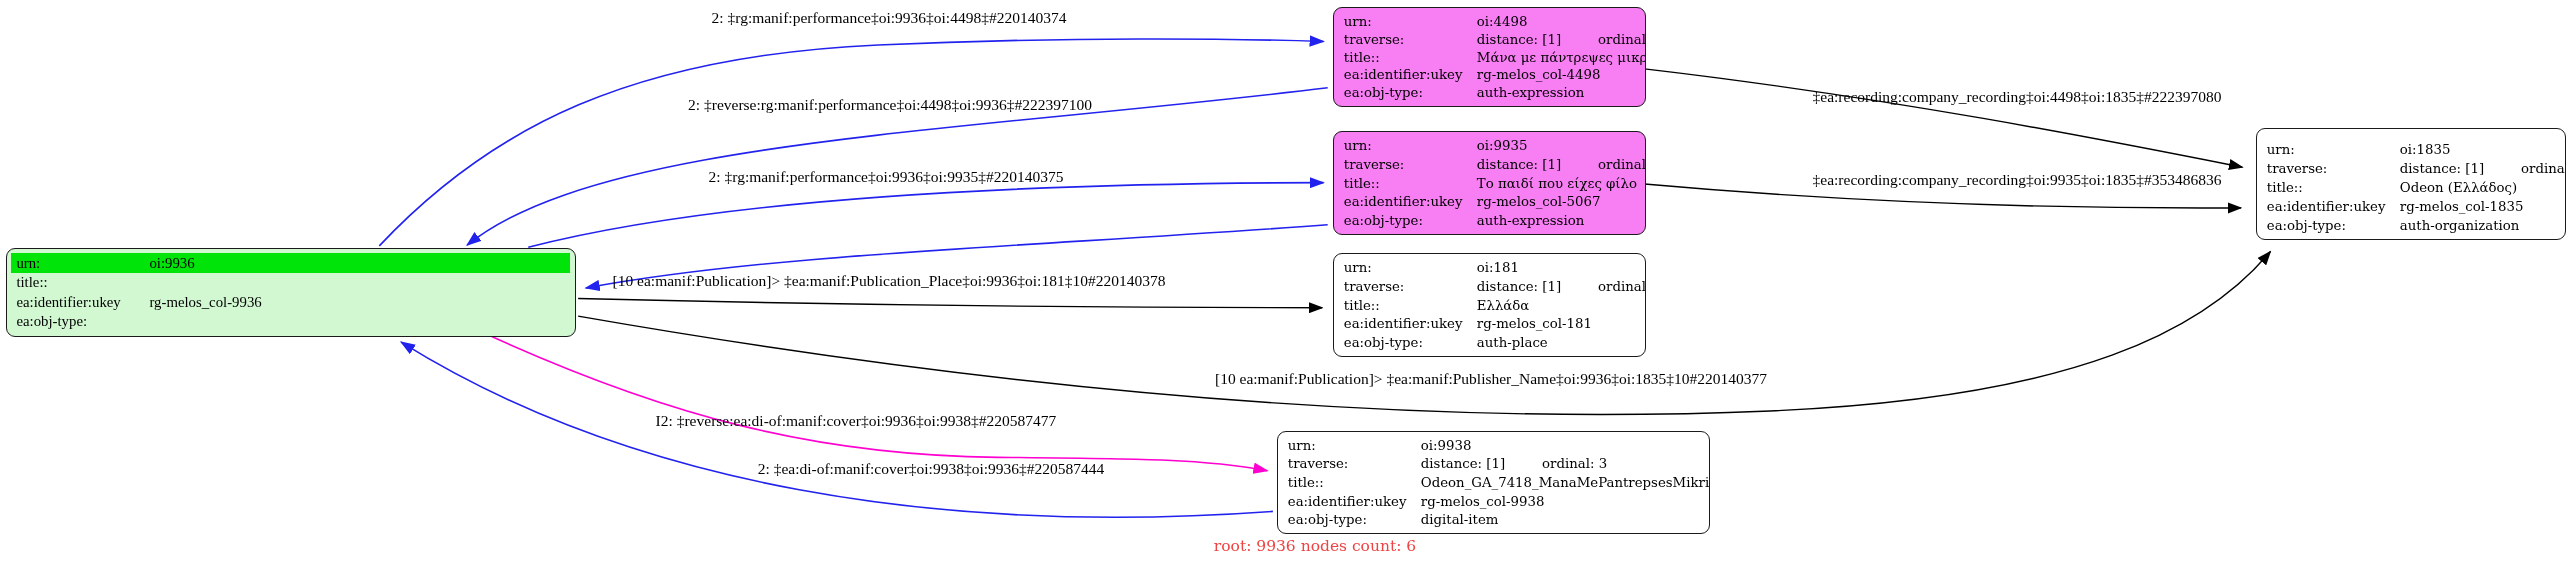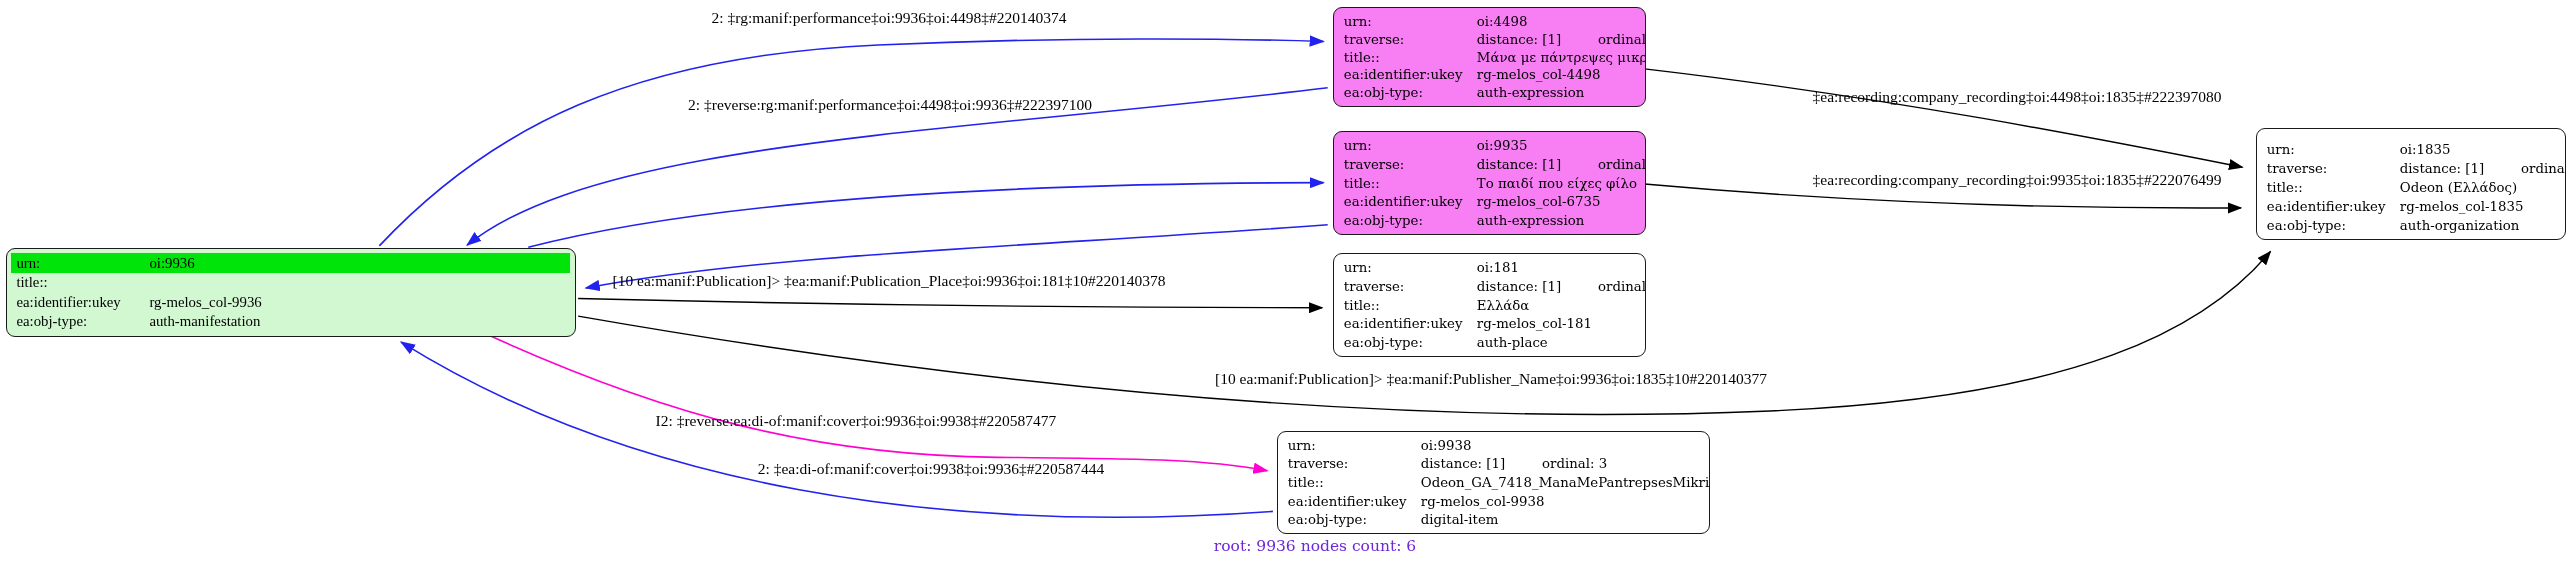--- a/index.html
+++ b/index.html
@@ -18,21 +18,21 @@
   .root{background:#d2f8d2;border-width:1.5px;font-size:14.8px;}
   .root .row{height:19.7px;}
   .root .row.urn-row{background:#00e40a;margin:0 4.9px;padding:0 4.9px;}
   .trav-node{background:#ffffff;font-family:"DejaVu Serif", serif;font-size:13.3px;}
   .expr{background:#f77ef3;}
 
   
   .elabel{position:absolute;transform:translate(-50%,-50%);white-space:nowrap;
           font-size:15.5px;color:#000;}
   .caption{position:absolute;transform:translate(-50%,-50%);white-space:nowrap;
-           font-family:"DejaVu Serif", serif;font-size:15.5px;color:#6d28d9;}
+           font-family:"DejaVu Serif", serif;font-size:15.5px;color:#ef4444;}
 </style>
 </head>
 <body>
 
 <div id="canvas">
 
   <svg class="edges" viewBox="0 0 3667 800">
     <defs>
       <marker id="arr-blue" markerWidth="9.5" markerHeight="7" refX="8.6" refY="3.5" orient="auto">
         <path d="M0,0 L9.5,3.5 L0,7 Z" fill="#2222ee"></path>
@@ -51,42 +51,42 @@
     <path d="M 823,425 C 1200,434 1600,438 1882,438" fill="none" stroke="#000000" stroke-width="2" marker-end="url(#arr-black)"></path>
     <path d="M 823,450 C 1500,568 2050,605 2520,585 C 2960,566 3140,468 3232,358" fill="none" stroke="#000000" stroke-width="2" marker-end="url(#arr-black)"></path>
     <path d="M 700,479 C 950,592 1160,648 1420,651 C 1620,653 1710,653 1804,670" fill="none" stroke="#ff00d0" stroke-width="2.3" marker-end="url(#arr-mag)"></path>
     <path d="M 1812,728 C 1340,762 900,692 571,487" fill="none" stroke="#2222ee" stroke-width="2.3" marker-end="url(#arr-blue)"></path>
     <path d="M 2341,98 C 2700,140 3010,202 3192,238" fill="none" stroke="#000000" stroke-width="2" marker-end="url(#arr-black)"></path>
     <path d="M 2341,262 C 2700,294 3010,297 3190,296" fill="none" stroke="#000000" stroke-width="2" marker-end="url(#arr-black)"></path>
   </svg>
 
   <div class="elabel" style="left:889px;top:18px">2: ‡rg:manif:performance‡oi:9936‡oi:4498‡#220140374</div>
   <div class="elabel" style="left:890px;top:105px">2: ‡reverse:rg:manif:performance‡oi:4498‡oi:9936‡#222397100</div>
+  <div class="elabel" style="left:886px;top:177px">2: ‡rg:manif:performance‡oi:9936‡oi:9935‡#220140375</div>
   <div class="elabel" style="left:889px;top:281px">[10 ea:manif:Publication]&gt; ‡ea:manif:Publication_Place‡oi:9936‡oi:181‡10#220140378</div>
   <div class="elabel" style="left:1491px;top:379px">[10 ea:manif:Publication]&gt; ‡ea:manif:Publisher_Name‡oi:9936‡oi:1835‡10#220140377</div>
   <div class="elabel" style="left:856px;top:421px">I2: ‡reverse:ea:di-of:manif:cover‡oi:9936‡oi:9938‡#220587477</div>
   <div class="elabel" style="left:931px;top:469px">2: ‡ea:di-of:manif:cover‡oi:9938‡oi:9936‡#220587444</div>
   <div class="elabel" style="left:2017px;top:97px">‡ea:recording:company_recording‡oi:4498‡oi:1835‡#222397080</div>
-  <div class="elabel" style="left:2017px;top:180px">‡ea:recording:company_recording‡oi:9935‡oi:1835‡#222076499</div>
+  <div class="elabel" style="left:2017px;top:180px">‡ea:recording:company_recording‡oi:9935‡oi:1835‡#353486836</div>
 
   <div class="node root" style="left:5.6px;top:248px;width:570px;height:89px">
     <div class="row urn-row">
       <span class="k">urn:</span>
       <span class="v">oi:9936</span>
     </div>
     <div class="row">
       <span class="k">title::</span>
     </div>
     <div class="row">
       <span class="k">ea:identifier:ukey</span>
       <span class="v">rg-melos_col-9936</span>
     </div>
     <div class="row">
       <span class="k">ea:obj-type:</span>
-      <span class="v">auth-manifestation</span>
     </div>
   </div>
 
   <div class="node trav-node expr" style="left:1333px;top:7px;width:313px;height:100px">
     <div class="row">
       <span class="k">urn:</span>
       <span class="v">oi:4498</span>
     </div>
     <div class="row">
       <span class="k">traverse:</span>
@@ -120,21 +120,21 @@
           <span>distance: [1]</span>
           <span>ordinal: 2</span>
         </span>
     </div>
     <div class="row">
       <span class="k">title::</span>
       <span class="v">Το παιδί που είχες φίλο</span>
     </div>
     <div class="row">
       <span class="k">ea:identifier:ukey</span>
-      <span class="v">rg-melos_col-6735</span>
+      <span class="v">rg-melos_col-5067</span>
     </div>
     <div class="row">
       <span class="k">ea:obj-type:</span>
       <span class="v">auth-expression</span>
     </div>
   </div>
 
   <div class="node trav-node" style="left:1333px;top:253px;width:313px;height:104px">
     <div class="row">
       <span class="k">urn:</span>

